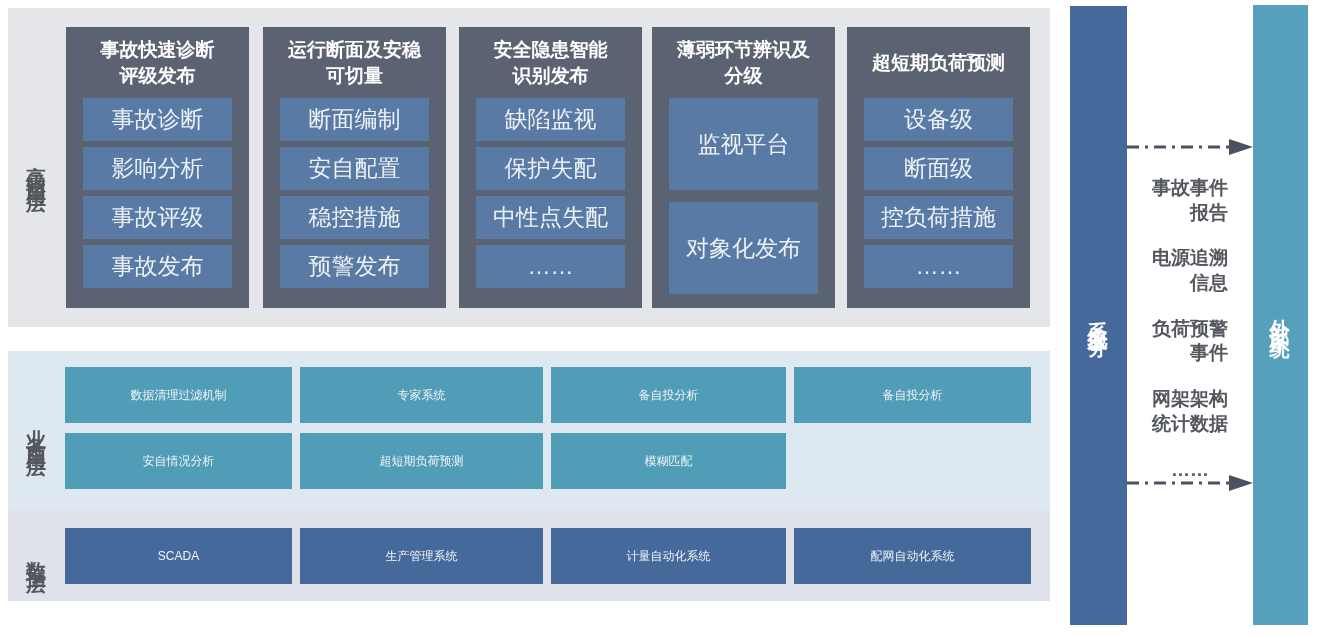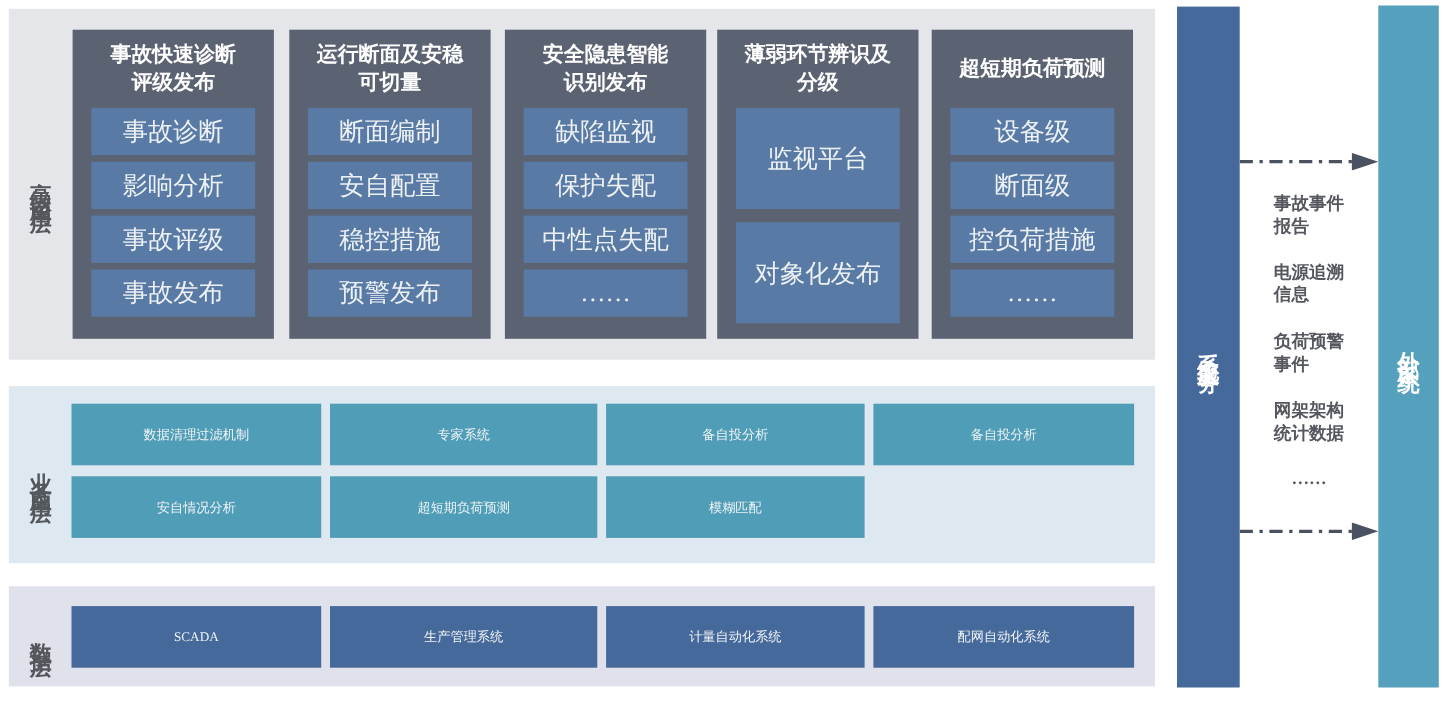--- a/index.html
+++ b/index.html
@@ -1,27 +1,27 @@
 <!DOCTYPE html>
 <html><head>
 <meta charset="utf-8">
 <style>
   * { margin: 0; padding: 0; box-sizing: border-box; }
   html, body { background: #ffffff; }
   body {
     font-family: "Liberation Sans", "DejaVu Sans", sans-serif;
     width: 1322px; height: 638px; position: relative; overflow: hidden;
   }
-  .canvas { position: absolute; left: 0; top: 0; width: 1322px; height: 638px; background: #ffffff; font-family: Liberation Serif, serif; }
+  .canvas { position: absolute; left: 0; top: 0; width: 1322px; height: 638px; background: #ffffff; }
 
   
   .band { position: absolute; left: 8px; width: 1042px; }
   .band-advanced { top: 8px;   height: 319px; background: #e4e6ea; }
   .band-business { top: 351px; height: 161px; background: #dee8f0; }
-  .band-data     { top: 533px; height: 91px;  background: #dfe2ea; }
+  .band-data     { top: 510px; height: 91px;  background: #dfe2ea; }
 
   .band-label {
     position: absolute; left: 0; top: 0; bottom: 0; width: 58px;
     display: flex; align-items: center; justify-content: center;
     writing-mode: vertical-rl; text-orientation: upright;
     font-size: 20px; font-weight: bold; color: #54575c; letter-spacing: 7px;
   }
 
   
   .col { position: absolute; top: 19px; width: 183px; height: 281px; background: #5b6372; }
@@ -62,22 +62,22 @@
   }
   .vbar-service  { left: 1070px; top: 6px; width: 57px; height: 619px; background: #46699b; }
   .vbar-external { left: 1253px; top: 5px; width: 55px; height: 620px; background: #55a0bc; }
 
   
   .exchange {
     position: absolute; left: 1127px; top: 176px; width: 126px;
     display: flex; flex-direction: column; align-items: center; gap: 21px;
   }
   .exchange-item {
-    text-align: left; white-space: pre-line; color: #54575e;
-    font-size: 16px; font-weight: bold; line-height: 1.3; min-height: 22px;
+    text-align: right; white-space: pre-line; color: #54575e;
+    font-size: 19px; font-weight: bold; line-height: 1.3; min-height: 22px;
   }
 
   
   .arrow { position: absolute; left: 1127px; width: 126px; height: 16px; }
   .arrow-top { top: 139px; } .arrow-bottom { top: 475px; }
 </style>
 </head>
 <body>
 
 <div class="canvas">

